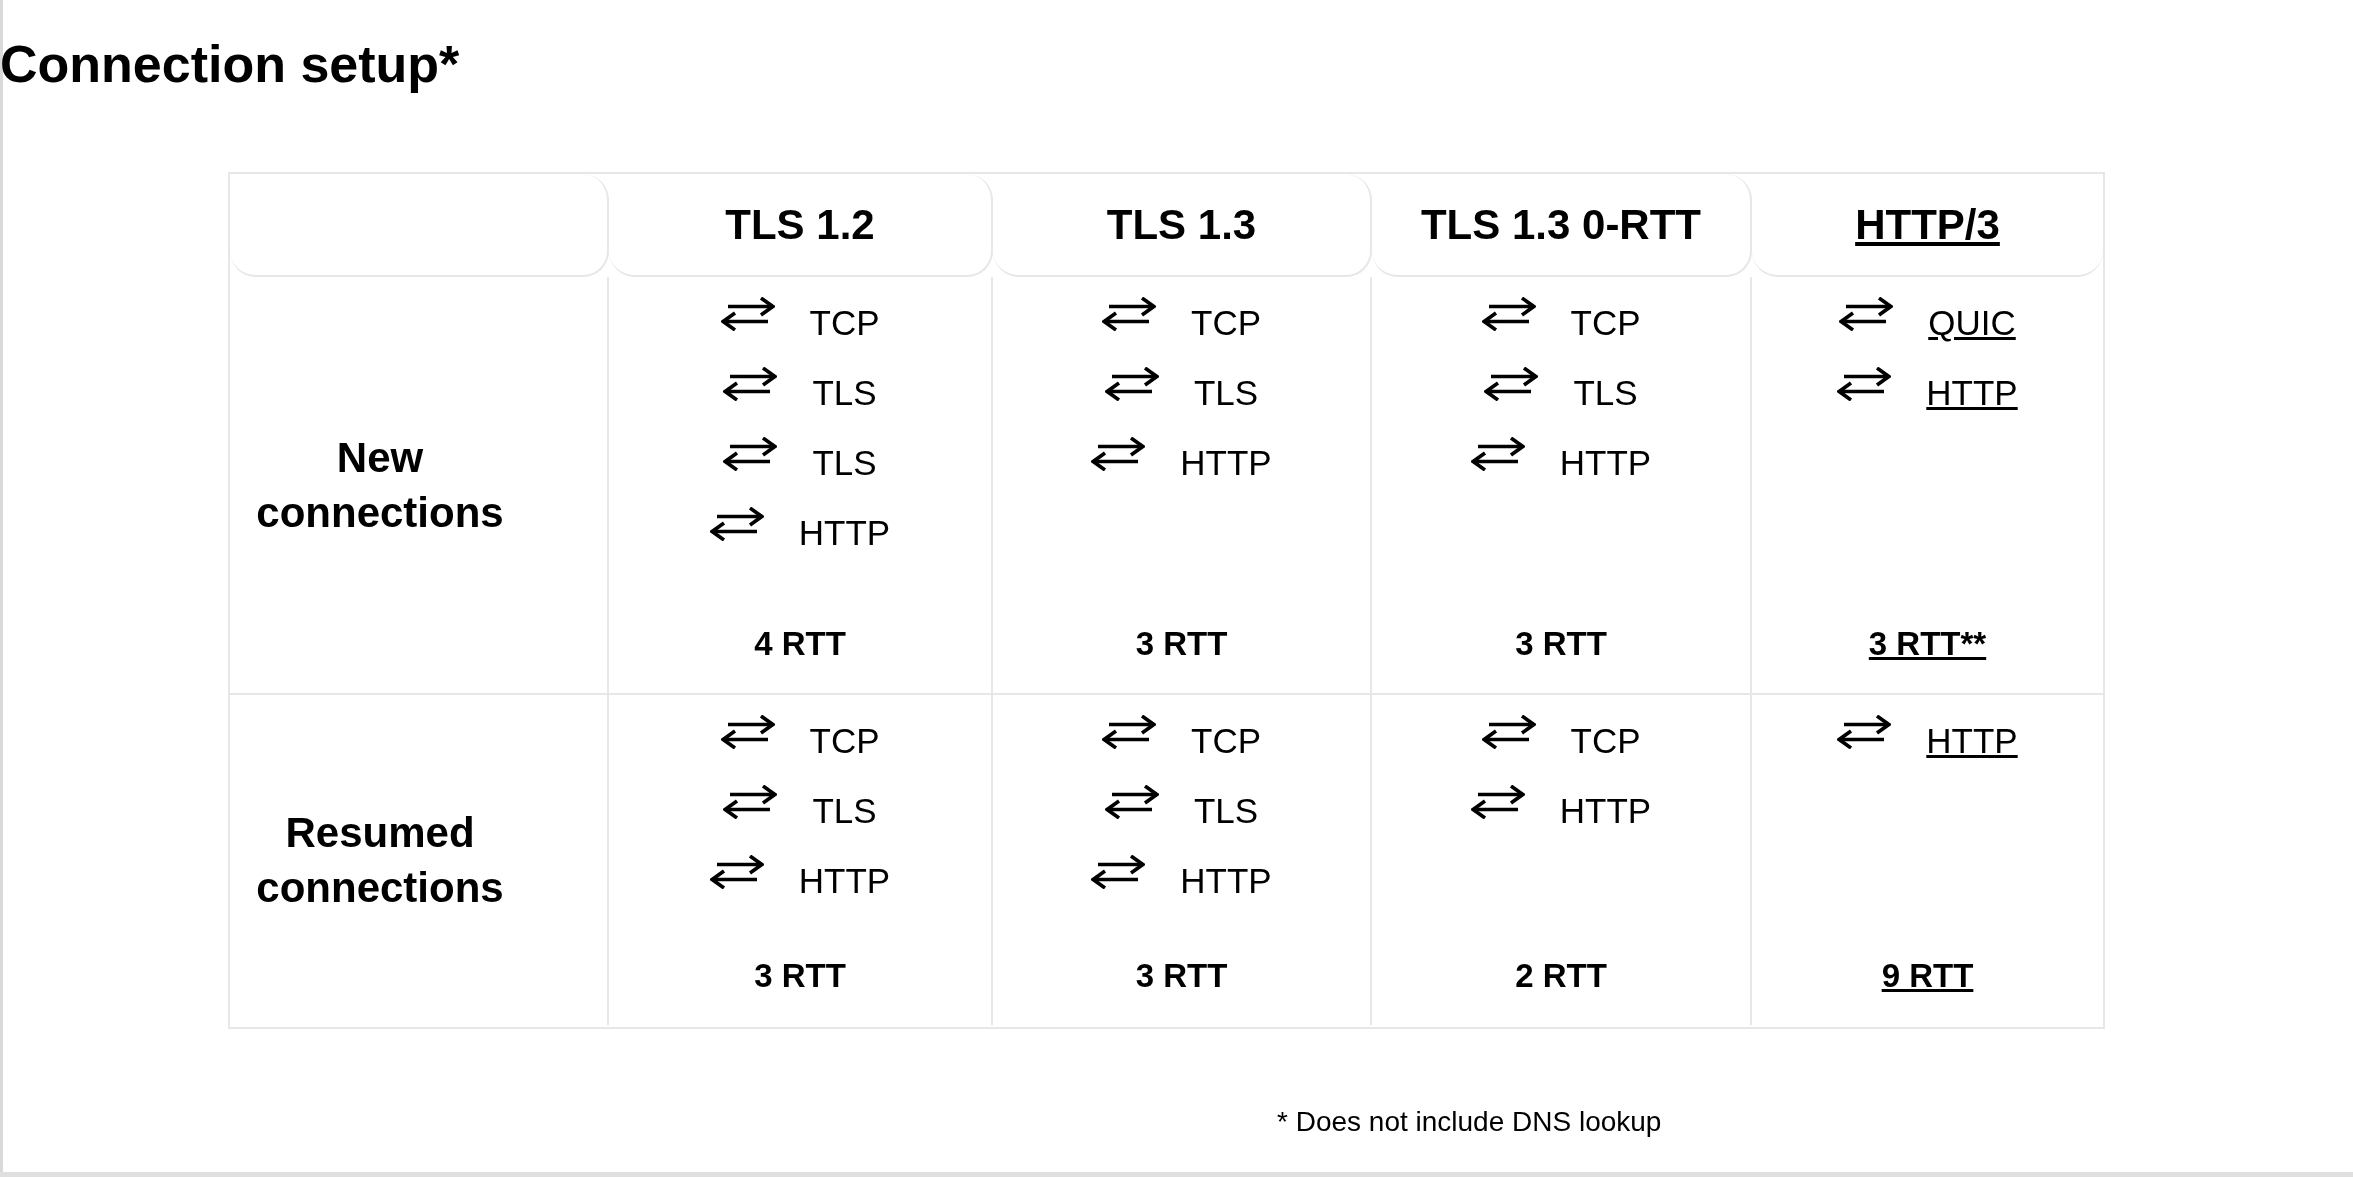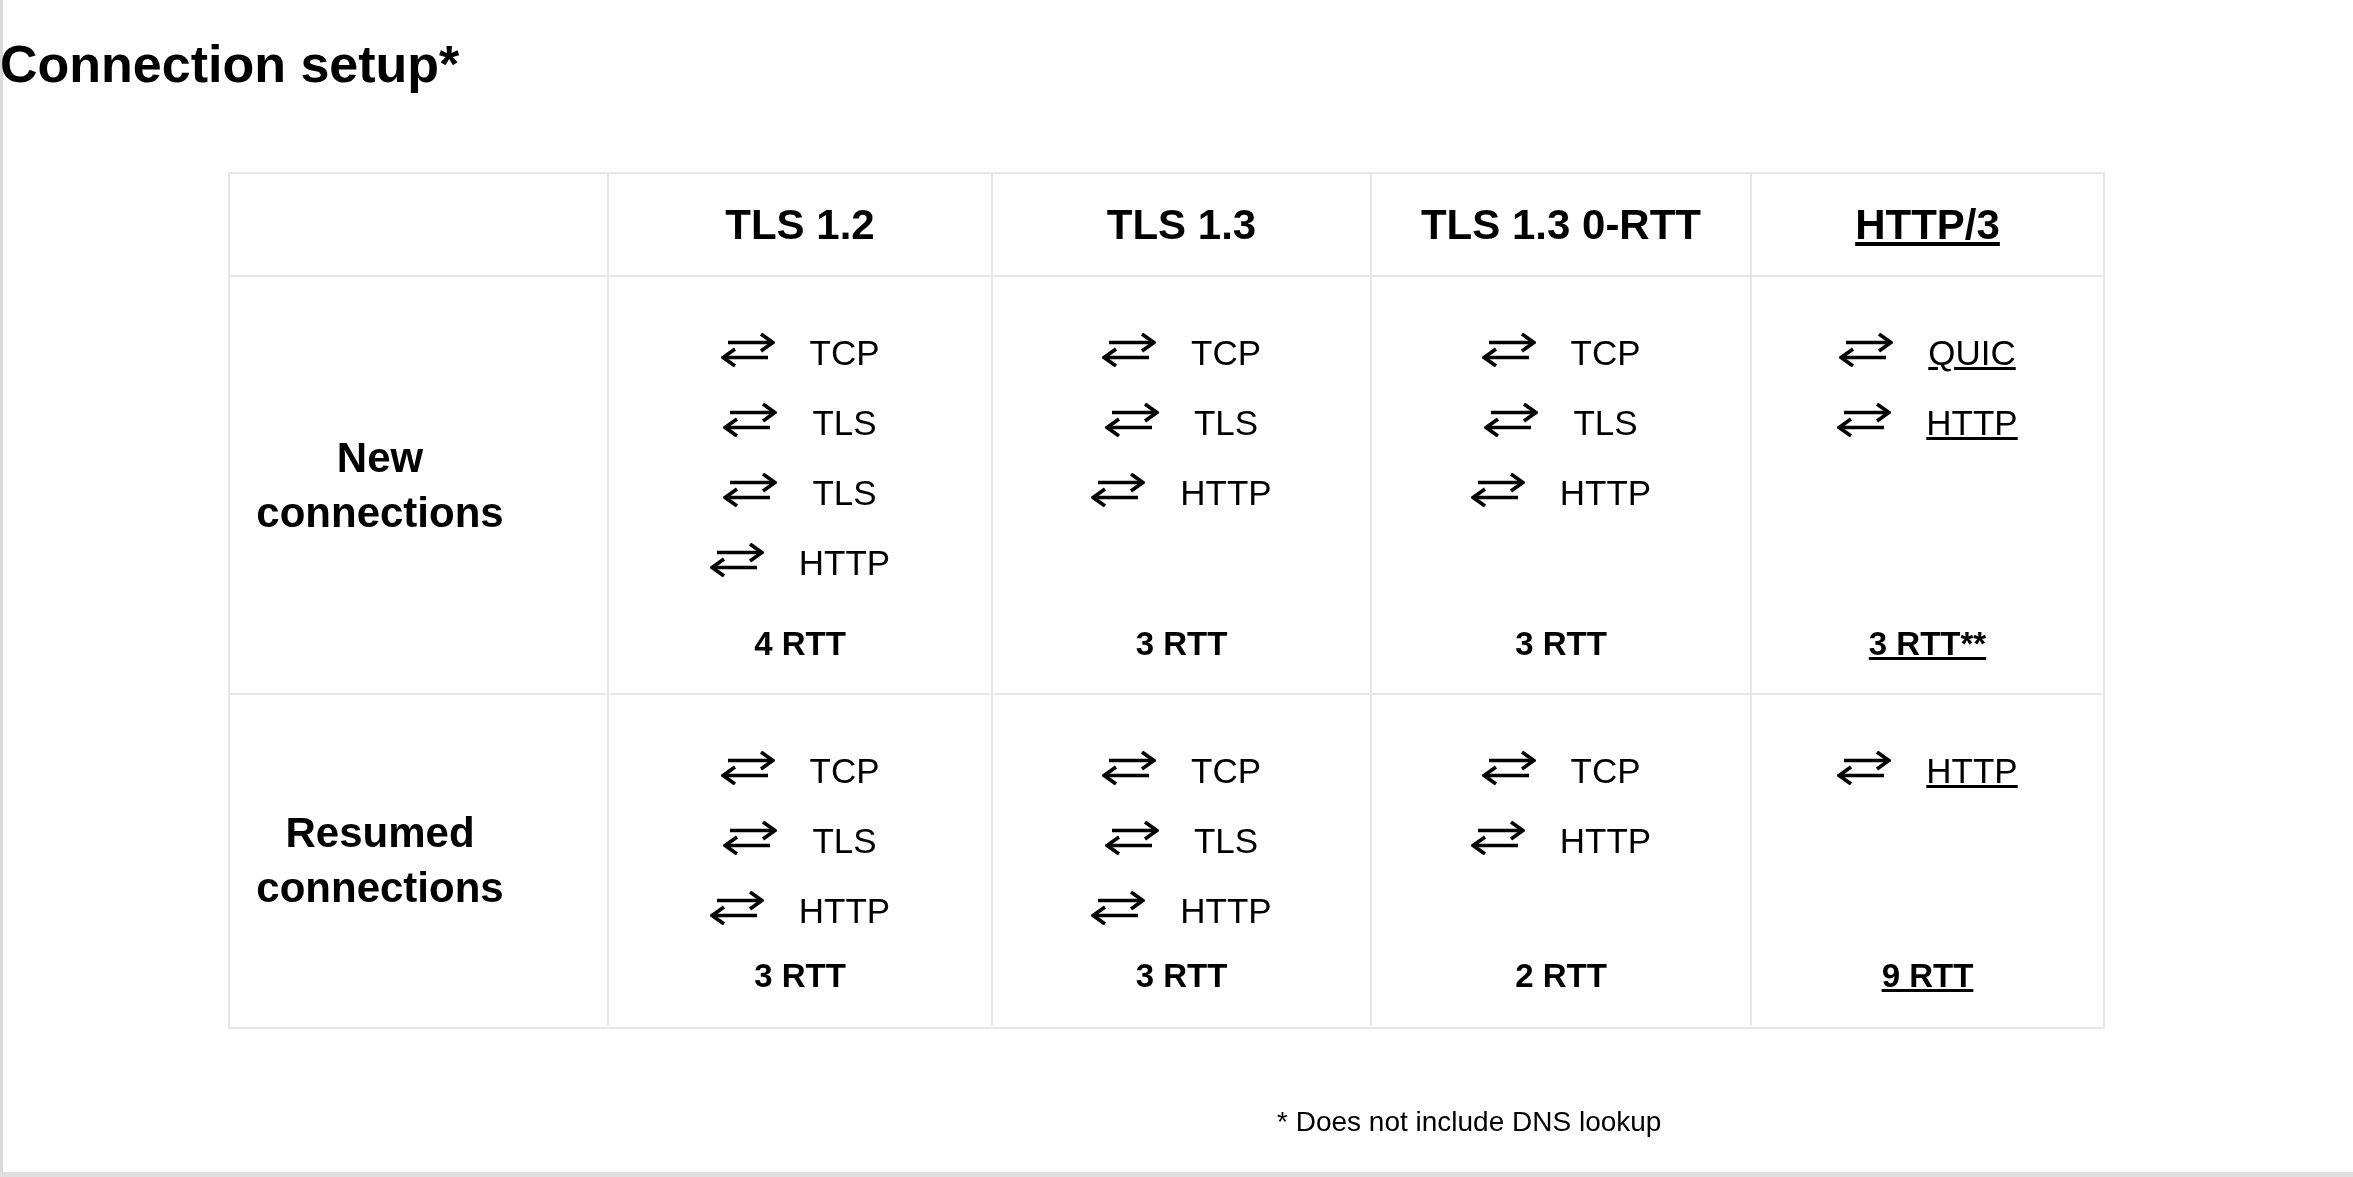--- a/index.html
+++ b/index.html
@@ -27,35 +27,35 @@
   .cell {
     box-sizing:border-box;
     border-right:2px solid #e7e7e7;
     border-bottom:2px solid #e7e7e7;
   }
   .cell.last-col { border-right:none;text-decoration:underline; }
   .cell.last-row { border-bottom:none; }
 
   .hcell {
     display:flex; align-items:center; justify-content:center;
-    font-size:42px; font-weight:bold;
+    font-size:42px; font-weight:bold;border-radius:26px;
   }
   .rlabel {
     display:flex; align-items:center; justify-content:flex-start;
     font-size:42px; font-weight:bold; text-align:center; line-height:1.32;
   }
   .rlabel .wrap { width:300px; }
 
   .dcell {
     display:flex; flex-direction:column;
     padding:26px 0 30px 0;
   }
   .step {
     height:70px; width:100%;
-    display:flex; align-items:flex-end; justify-content:center;gap:18px;
+    display:flex; align-items:flex-start; justify-content:center;gap:18px;
   }
   .step svg { width:54px; height:34px; transform:translateY(-6px); flex:none; }
   .plabel { font-size:35px; margin-left:17px; }
   .rtt {
     margin-top:auto; text-align:center;
     font-size:33px; font-weight:bold;
   }
 
   .footnotes {
     position:absolute; left:1277px; top:1104px;

